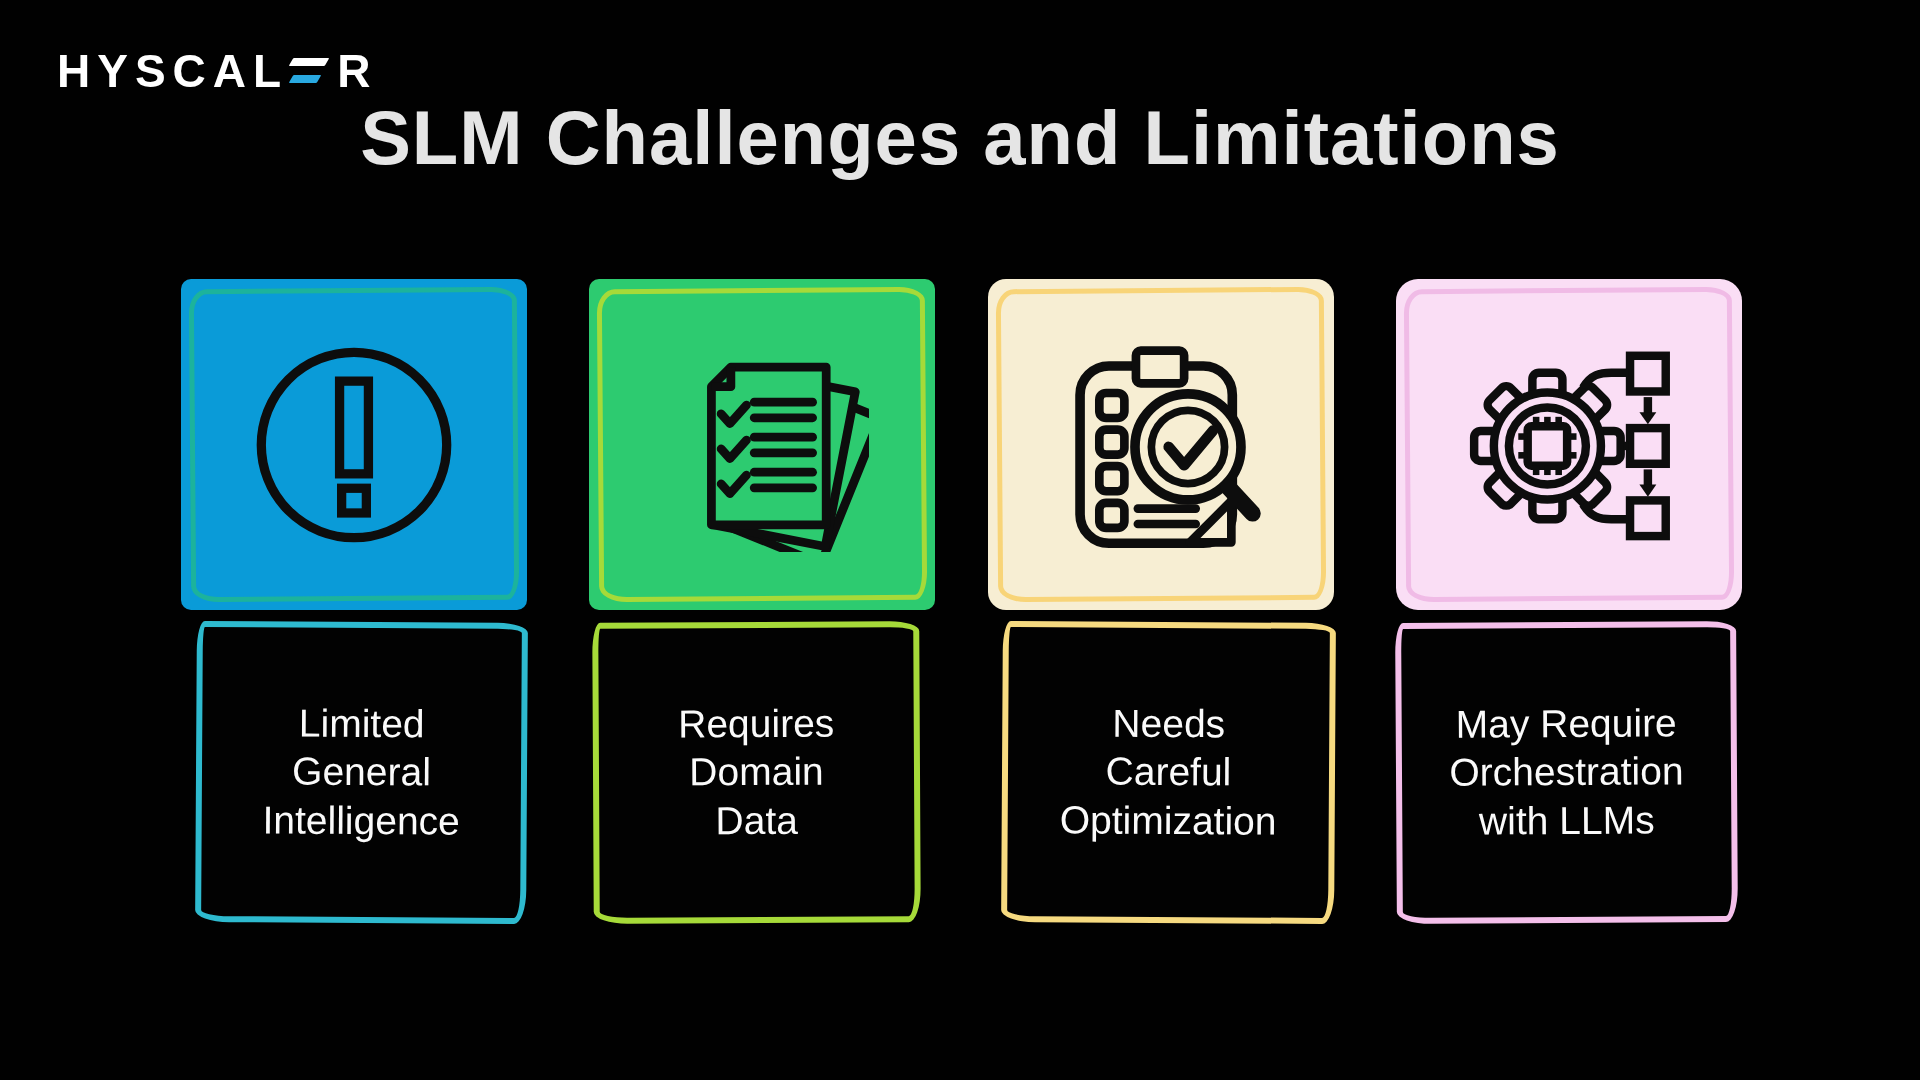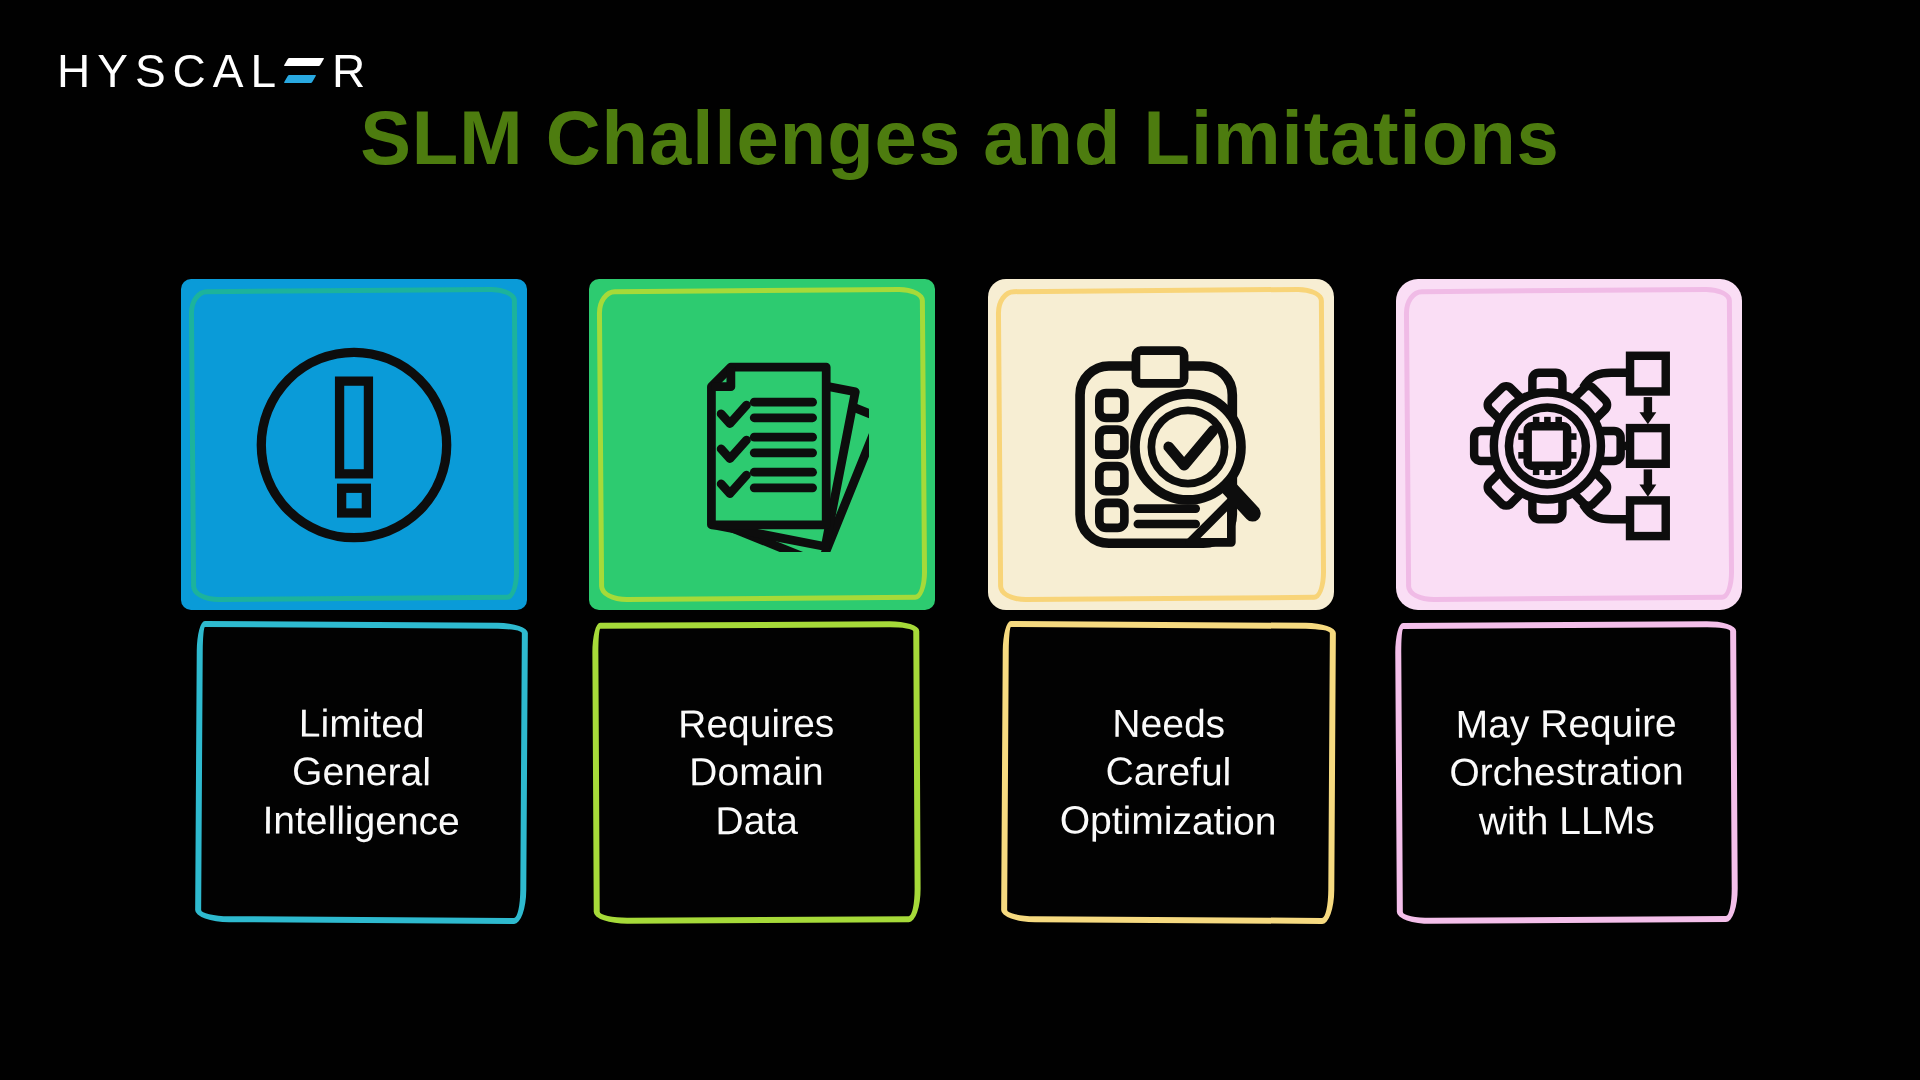--- a/index.html
+++ b/index.html
@@ -3,31 +3,31 @@
 <meta charset="utf-8">
 <style>
   html,body{margin:0;padding:0;background:#000;}
   .canvas{
     position:relative;width:1920px;height:1080px;background:#010101;overflow:hidden;
     font-family:"Liberation Sans","DejaVu Sans",sans-serif;
   }
   
   .logo{
     position:absolute;left:57px;top:44px;display:flex;align-items:center;
-    color:#fff;font-size:46px;font-weight:400;letter-spacing:7px;
+    color:#fff;font-size:46px;font-weight:700;letter-spacing:7px;
   }
   .logo-e{display:flex;flex-direction:column;gap:9px;width:40px;height:34px;
           padding-top:4px;box-sizing:border-box;margin:0 6px 0 3px;}
   .logo-e .bar{height:8px;border-radius:1px;transform:skewX(-30deg);}
   .logo-e .bar-top{width:36px;background:#ffffff;}
   .logo-e .bar-mid{width:28px;background:#29a9e1;}
   
   .title{
     position:absolute;left:0;right:0;top:94px;margin:0;text-align:center;
-    color:#4d7c0f;font-size:76px;font-weight:800;letter-spacing:1px;
+    color:#e5e5e5;font-size:76px;font-weight:800;letter-spacing:1px;
   }
   
   .icon-card{
     position:absolute;top:279px;width:346px;height:331px;border-radius:10px;
     display:flex;align-items:center;justify-content:center;
   }
   .card-0{left:181px;background:#0a9bd8;}
   .card-1{left:589px;background:#2dcb70;}
   .card-2{left:988px;background:#f7eed3;border-radius:18px;}
   .card-3{left:1396px;background:#fadef5;border-radius:22px;}

